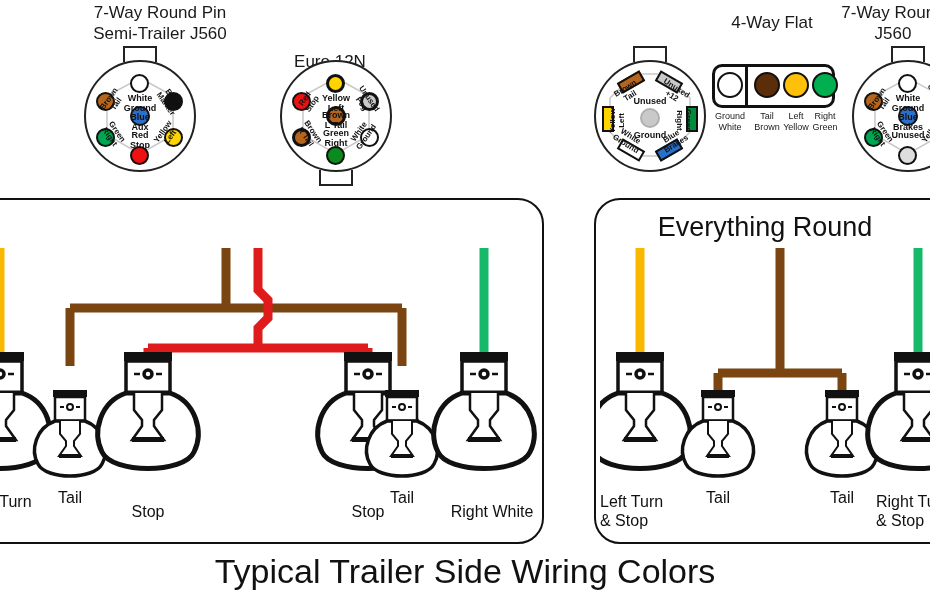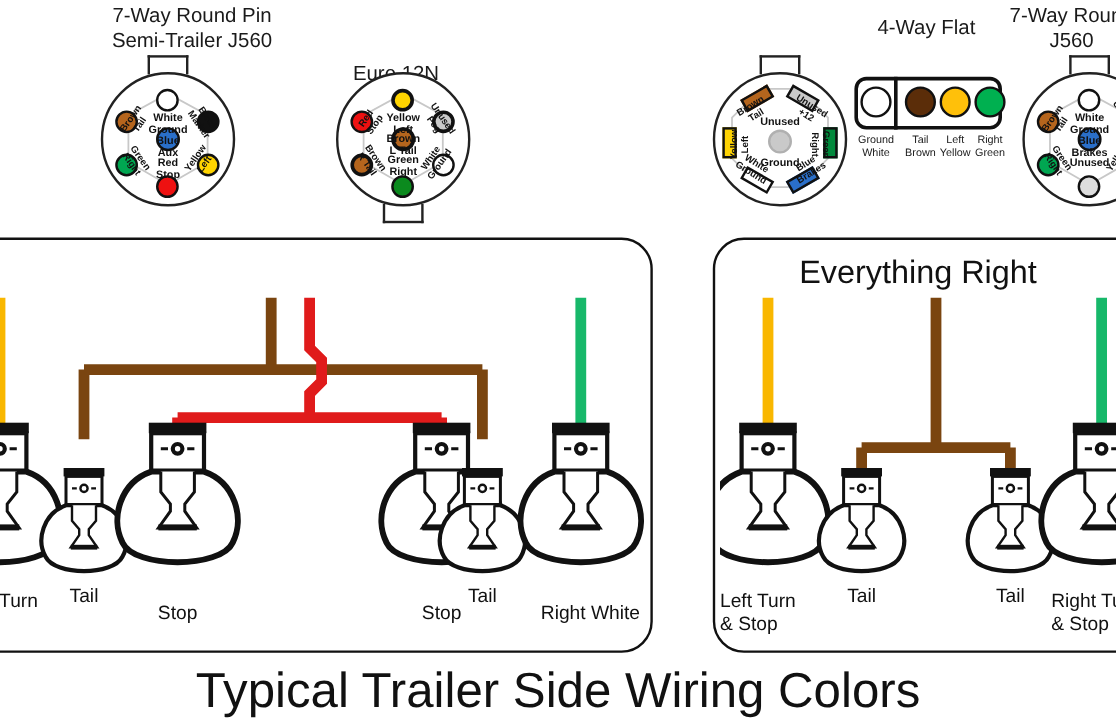--- a/index.html
+++ b/index.html
@@ -38,21 +38,21 @@
   .flat4 .cap{position:absolute;top:47px;width:40px;text-align:center;
      font-size:9px;line-height:11px;white-space:pre-line;color:#1a1a1a;}
 
   
   .panel{position:absolute;border:2px solid #111;border-radius:26px;background:#fff;}
   .panel-title{position:absolute;text-align:center;font-size:27px;color:#111;}
   .bulb-cap{position:absolute;text-align:center;font-size:16px;line-height:19px;
             color:#111;white-space:pre-line;}
 
   .footer{position:absolute;left:0;width:930px;text-align:center;
-          font-size:41px;color:#111;}
+          font-size:34px;color:#111;}
 </style>
 </head>
 <body>
 
 <div class="stage">
 
   <div class="conn-title" style="left:50px;top:2px;width:220px;">7-Way Round Pin
 Semi-Trailer J560</div>
 
   <div class="conn-title" style="left:240px;top:12px;width:180px;margin-top:39px;">Euro 12N</div>
@@ -291,21 +291,21 @@
   </svg>
 
   <div class="bulb-cap" style="left:-40px;top:492px;width:80px;">Left Turn</div>
   <div class="bulb-cap" style="left:40px;top:488px;width:60px;">Tail</div>
   <div class="bulb-cap" style="left:112px;top:502px;width:72px;">Stop</div>
   <div class="bulb-cap" style="left:332px;top:502px;width:72px;">Stop</div>
   <div class="bulb-cap" style="left:372px;top:488px;width:60px;">Tail</div>
   <div class="bulb-cap" style="left:442px;top:502px;width:100px;">Right White</div>
 
   <div class="panel" style="left:594px;top:198px;width:366px;height:342px;"></div>
-  <div class="panel-title" style="left:600px;top:212px;width:330px;">Everything Right</div>
+  <div class="panel-title" style="left:600px;top:212px;width:330px;">Everything Round</div>
 
   <svg width="360" height="200" style="position:absolute;left:600px;top:248px;">
     <line x1="40" y1="0" x2="40" y2="110" stroke="#f9b700" stroke-width="9"></line>
     <path d="M 180 0 L 180 125 M 118 125 L 242 125 M 118 125 L 118 152 M 242 125 L 242 152" stroke="#7a4510" stroke-width="9" fill="none"></path>
     <line x1="318" y1="0" x2="318" y2="110" stroke="#17b86a" stroke-width="9"></line>
   </svg>
 
   <svg width="360" height="200" style="position:absolute;left:600px;top:352px;">
     <g fill="none" stroke="#111" stroke-width="3.5">
       <g transform="translate(40,0)">

